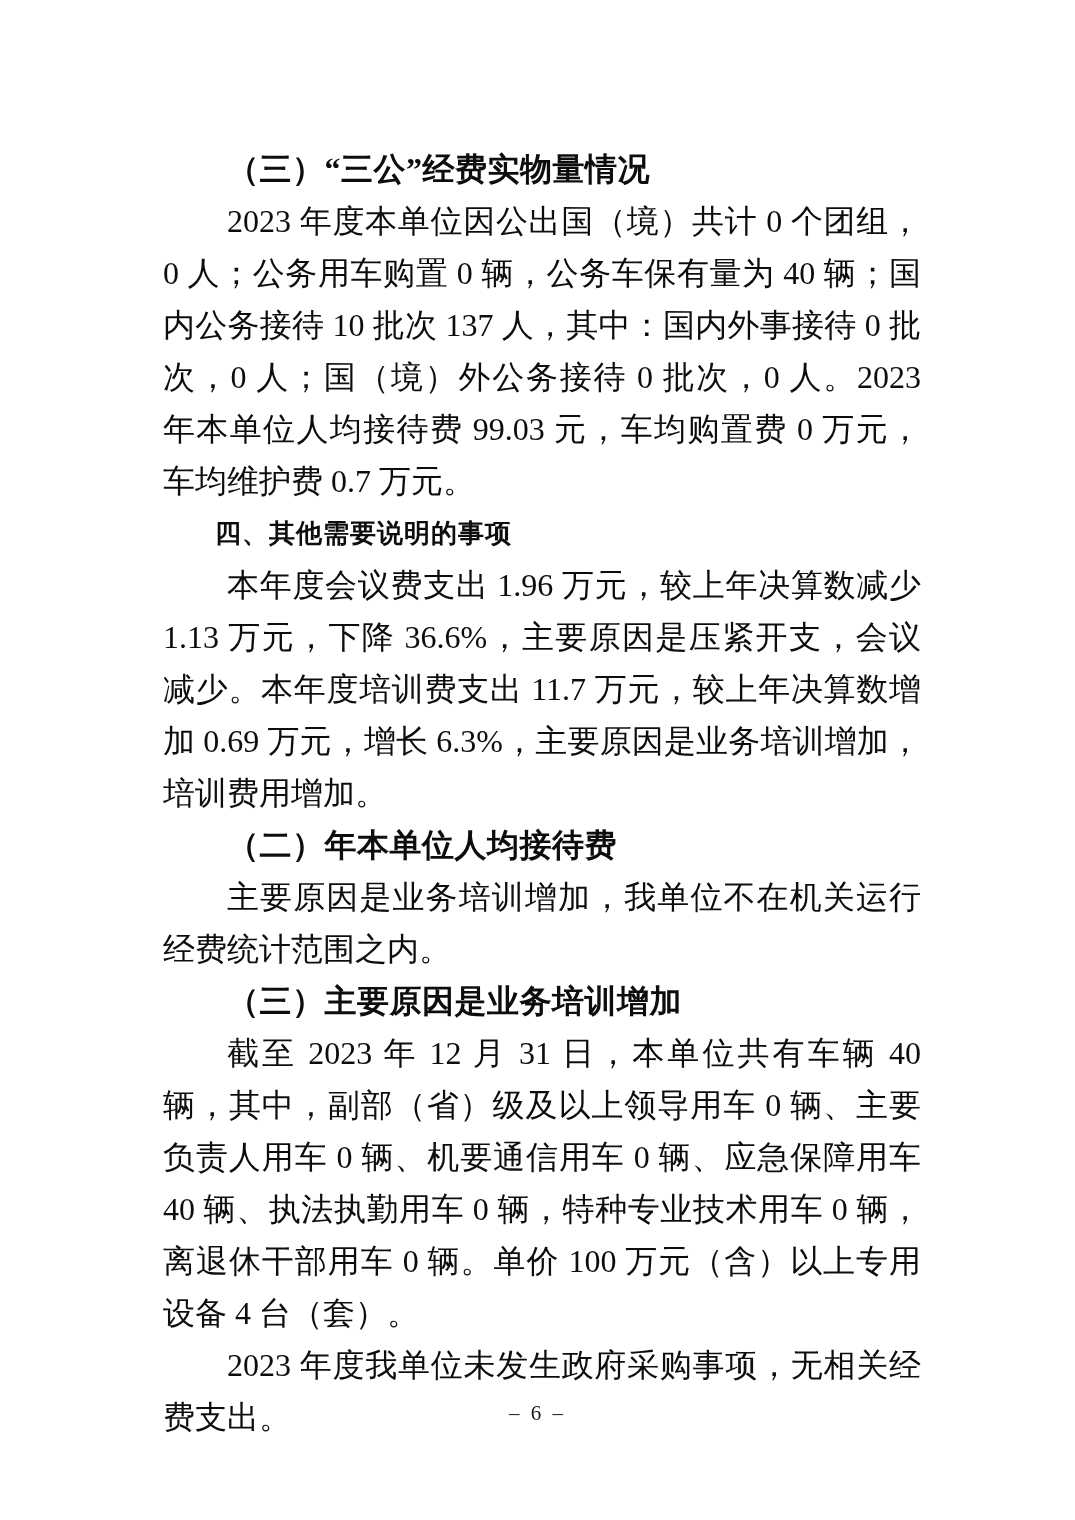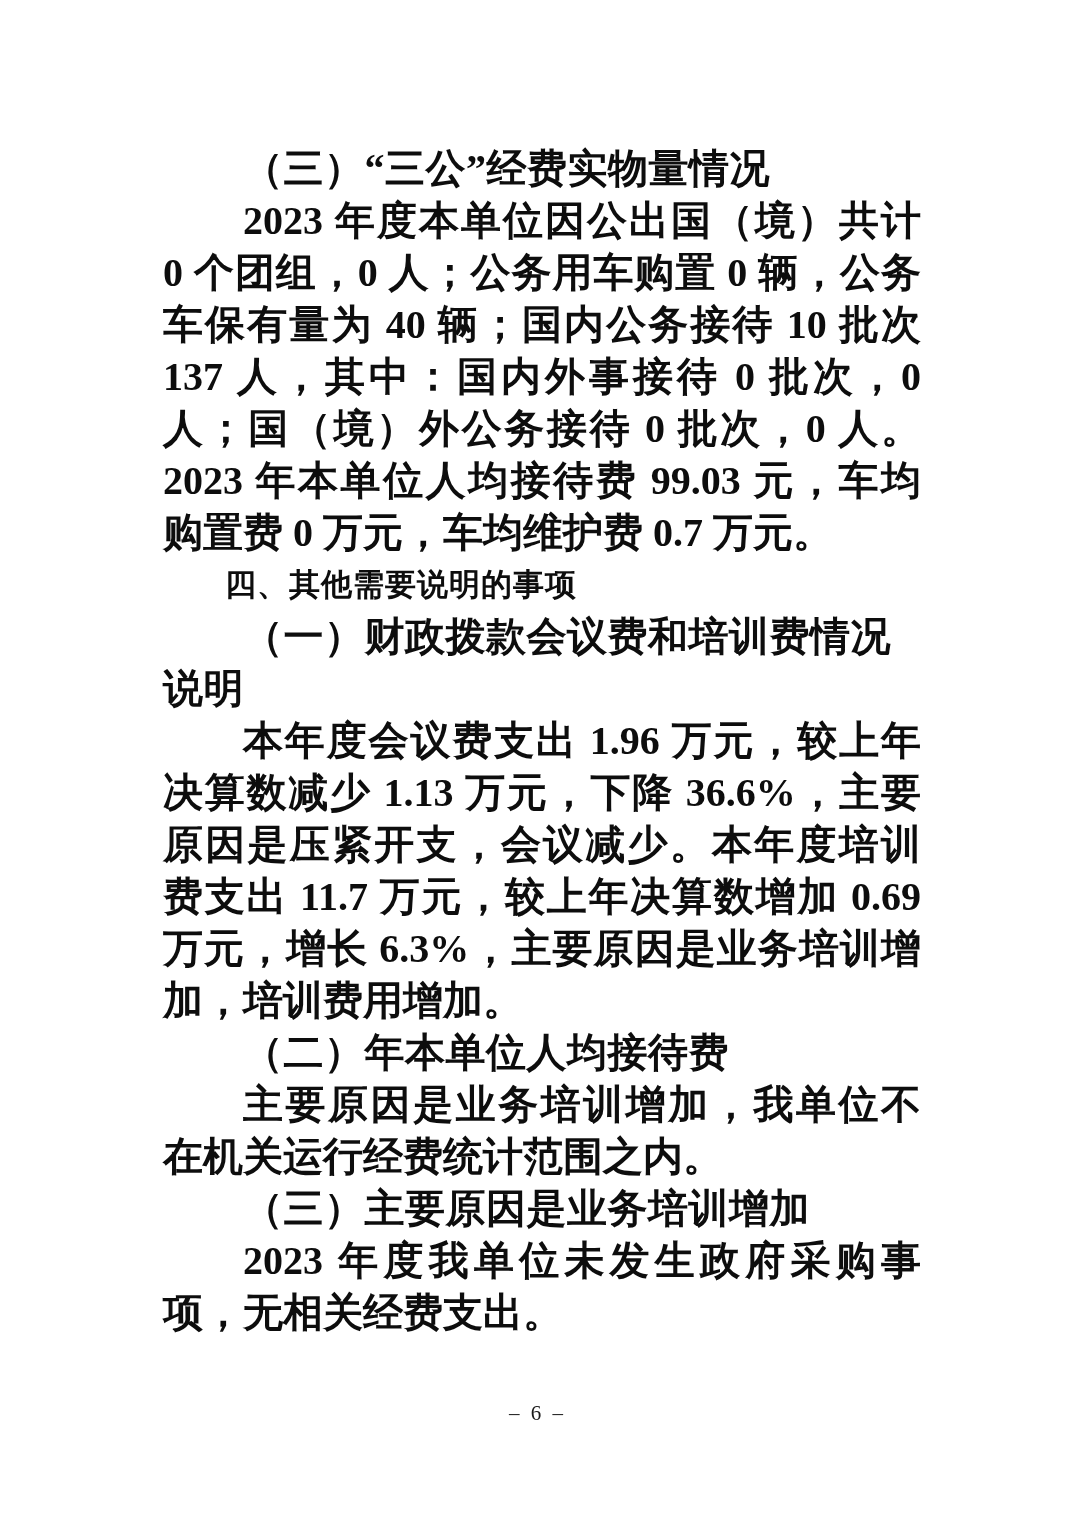--- a/index.html
+++ b/index.html
@@ -13,38 +13,37 @@
     overflow: hidden;
   }
   .content {
     position: absolute;
     left: 163px;
     top: 143px;
     width: 758px;
   }
   .blk {
     margin: 0;
-    font-size: 40px;
+    font-size: 32px;
     line-height: 52px;
     text-indent: 2em;
     white-space: normal;
   }
   .para {
     text-align: justify;
     text-justify: inter-ideograph;
-    font-weight: bold;
   }
   .h-kai {
     font-weight: 700;
     letter-spacing: 0.5px;
   }
   .h-hei {
     font-weight: 700;
     font-family: "Liberation Sans", "DejaVu Sans", sans-serif;
-    font-size: 31px;
+    font-size: 26px;
     letter-spacing: 1px;
   }
   .footer {
     position: absolute;
     top: 1398px;
     left: 0;
     width: 100%;
     text-align: center;
     font-size: 21px;
     line-height: 30px;
@@ -53,21 +52,21 @@
   }
 </style>
 </head>
 <body>
 
 <div class="page">
   <div class="content">
     <p class="blk h-kai">（三）“三公”经费实物量情况</p>
     <p class="blk para">2023 年度本单位因公出国（境）共计 0 个团组，0 人；公务用车购置 0 辆，公务车保有量为 40 辆；国内公务接待 10 批次 137 人，其中：国内外事接待 0 批次，0 人；国（境）外公务接待 0 批次，0 人。2023 年本单位人均接待费 99.03 元，车均购置费 0 万元，车均维护费 0.7 万元。</p>
     <p class="blk h-hei">四、其他需要说明的事项</p>
-    <p class="blk h-kai">（一）财政拨款会议费和培训费情况说明</p>
     <p class="blk para">本年度会议费支出 1.96 万元，较上年决算数减少 1.13 万元，下降 36.6%，主要原因是压紧开支，会议减少。本年度培训费支出 11.7 万元，较上年决算数增加 0.69 万元，增长 6.3%，主要原因是业务培训增加，培训费用增加。</p>
     <p class="blk h-kai">（二）年本单位人均接待费</p>
     <p class="blk para">主要原因是业务培训增加，我单位不在机关运行经费统计范围之内。</p>
     <p class="blk h-kai">（三）主要原因是业务培训增加</p>
+    <p class="blk para">截至 2023 年 12 月 31 日，本单位共有车辆 40 辆，其中，副部（省）级及以上领导用车 0 辆、主要负责人用车 0 辆、机要通信用车 0 辆、应急保障用车 40 辆、执法执勤用车 0 辆，特种专业技术用车 0 辆，离退休干部用车 0 辆。单价 100 万元（含）以上专用设备 4 台（套）。</p>
     <p class="blk para">2023 年度我单位未发生政府采购事项，无相关经费支出。</p>
   </div>
   <div class="footer">– 6 –</div>
 </div>
 
 </body></html>

